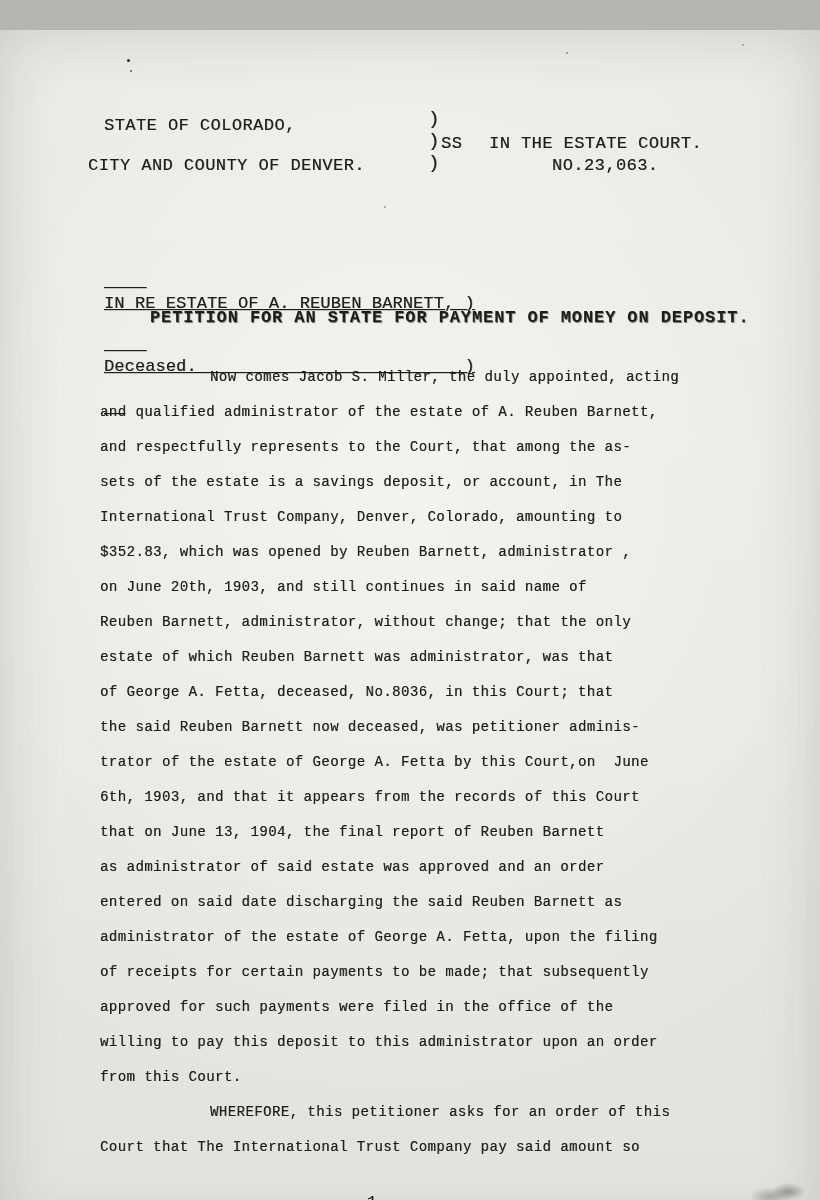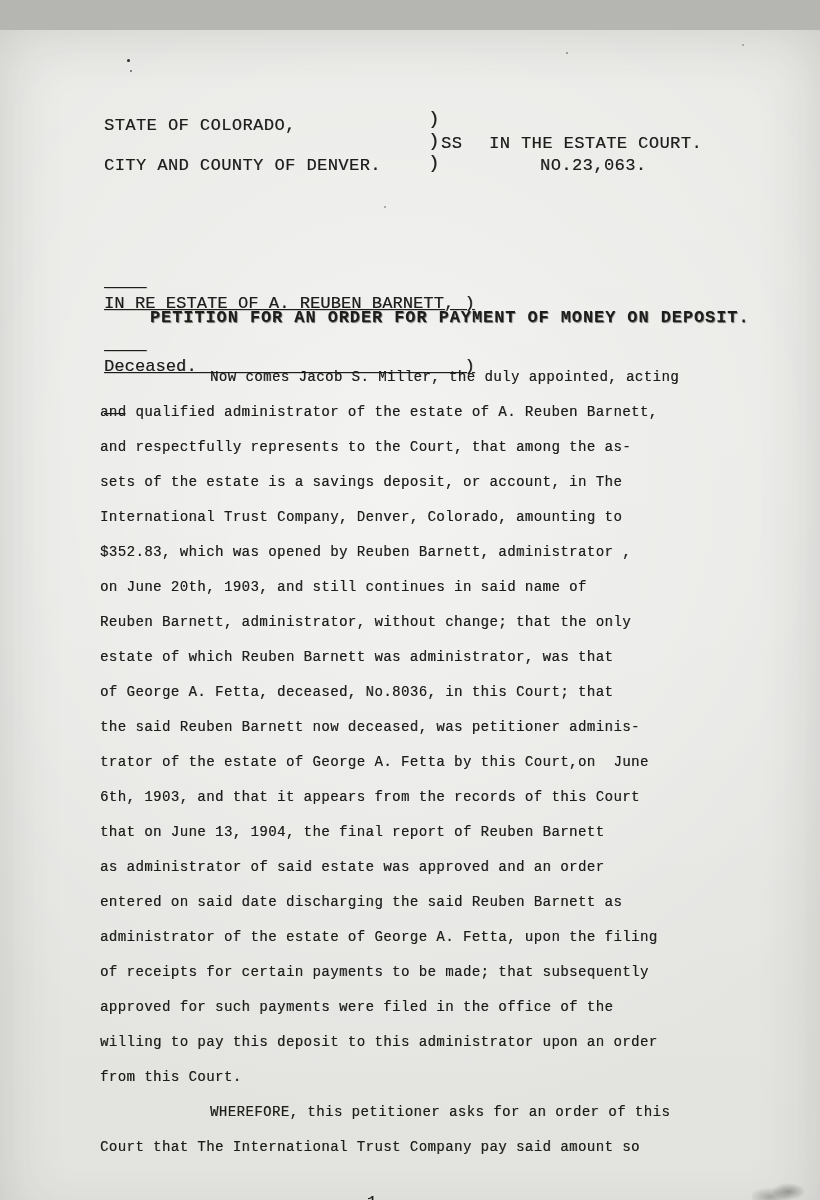--- a/index.html
+++ b/index.html
@@ -77,34 +77,34 @@
       radial-gradient(ellipse 45% 35% at 70% 40%, rgba(80,80,78,0.5), rgba(80,80,78,0) 72%);
     filter: blur(0.6px);
   }
 </style>
 </head>
 <body>
 
 <div class="page">
 
   <div class="tw" style="left:104px; top:86px;">STATE OF COLORADO,</div>
-  <div class="tw" style="left:104px; top:126px;text-align:right;">CITY AND COUNTY OF DENVER.</div>
+  <div class="tw" style="left:88px; top:126px;text-align:right;">CITY AND COUNTY OF DENVER.</div>
   <div class="tw caption-brace" style="left:428px; top:78px;">)
 )
 )</div>
   <div class="tw" style="left:441px; top:104px;">SS</div>
   <div class="tw" style="left:489px; top:104px;">IN THE ESTATE COURT.</div>
-  <div class="tw" style="left:540px; top:126px;">NO.23,063.</div>
+  <div class="tw" style="left:552px; top:126px;">NO.23,063.</div>
 
   <div class="tw title-block" style="left:104px; top:222px;text-decoration:underline;">
     <div class="tline">IN RE ESTATE OF A. REUBEN BARNETT, )</div>
     <div class="tline">Deceased.                          )</div>
   </div>
 
-  <div class="tw heading" style="left:150px; top:278px;">PETITION FOR AN ORDER FOR PAYMENT OF MONEY ON DEPOSIT.</div>
+  <div class="tw heading" style="left:150px; top:278px;">PETITION FOR AN STATE FOR PAYMENT OF MONEY ON DEPOSIT.</div>
 
   <div class="body-block">
     <div class="para">
         <div class="line">Now comes Jacob S. Miller, the duly appointed, acting</div>
         <div class="line">and qualified administrator of the estate of A. Reuben Barnett,</div>
         <div class="line">and respectfully represents to the Court, that among the as-</div>
         <div class="line">sets of the estate is a savings deposit, or account, in The</div>
         <div class="line">International Trust Company, Denver, Colorado, amounting to</div>
         <div class="line">$352.83, which was opened by Reuben Barnett, administrator ,</div>
         <div class="line">on June 20th, 1903, and still continues in said name of</div>

